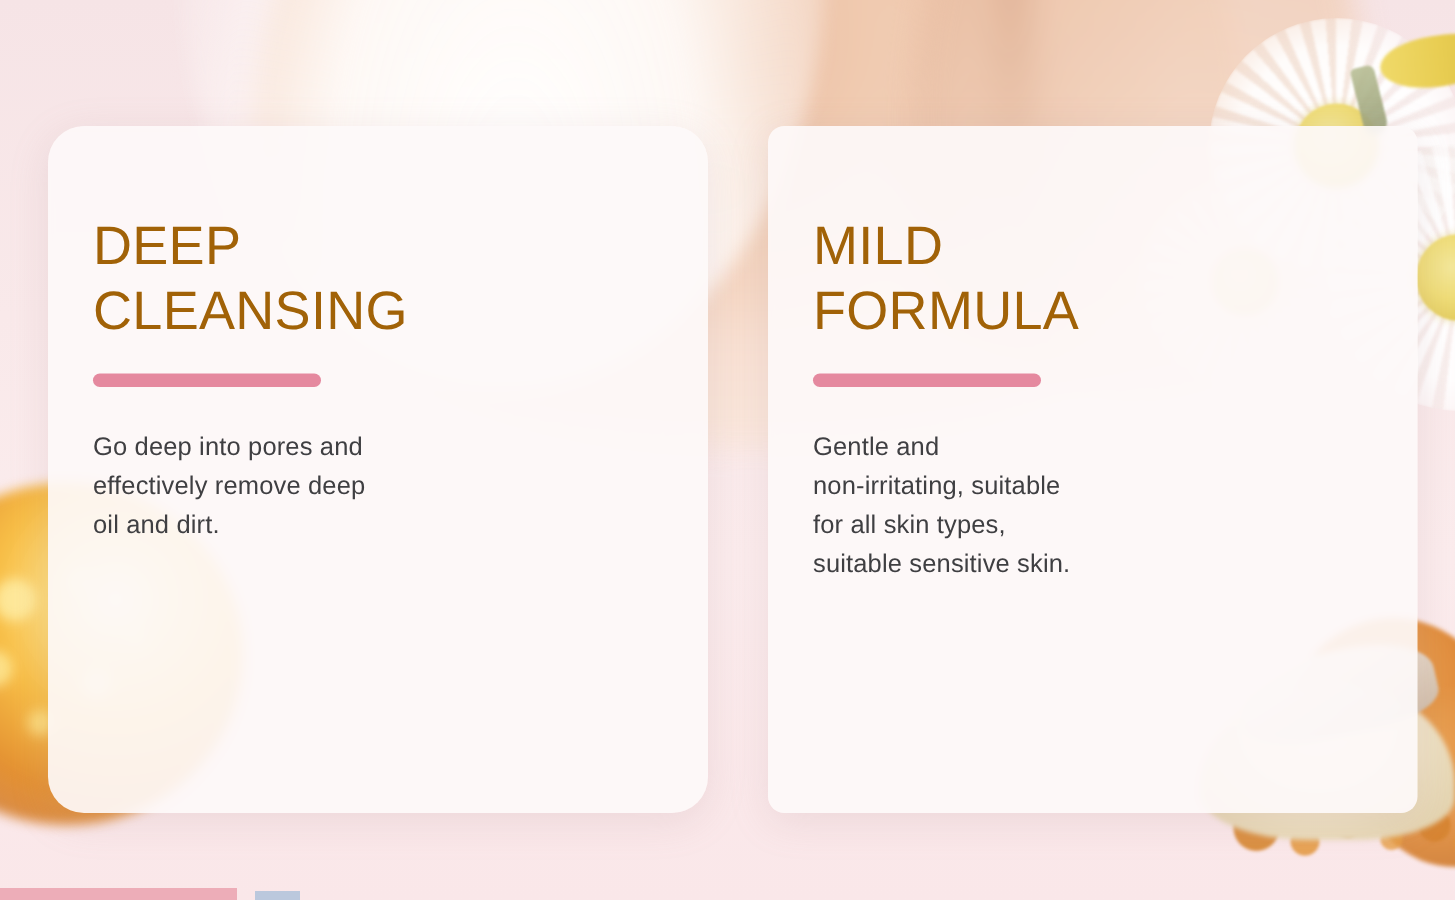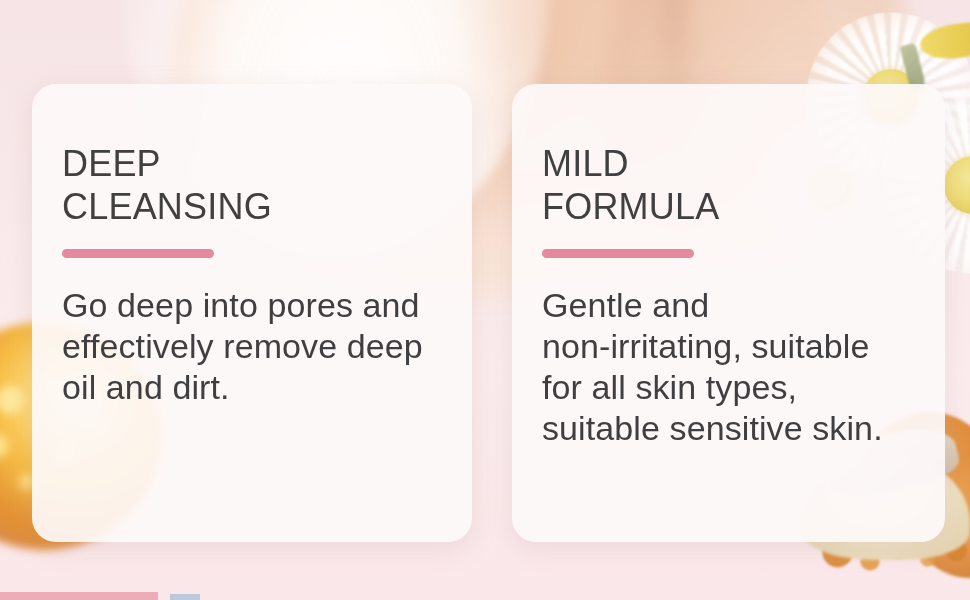--- a/index.html
+++ b/index.html
@@ -220,47 +220,47 @@
     border-radius:24px;
     background:rgba(253,249,249,.92);
     box-shadow:0 6px 26px rgba(178,140,145,.18);
     padding:58px 46px 0 30px;
     backdrop-filter:blur(2px);
     -webkit-backdrop-filter:blur(2px);
     overflow:hidden;
   }
 
   #card-deep-cleansing { left:32px;  width:440px; }
-  #card-mild-formula   { left:512px; width:433px; }
+  #card-mild-formula   { left:512px; width:433px;border-radius:11px; }
 
   .card-inner { position:relative; z-index:2; }
 
   .card-title {
     font-size:36px;
     font-weight:400;
     line-height:43px;
     letter-spacing:.2px;
-    color:#404040;
+    color:#a16207;
     text-transform:uppercase;
     white-space:pre-line;
   }
 
   .card-rule {
     margin-top:21px;
     width:152px;
     height:9px;
     border-radius:5px;
     background:#e5899f;
   }
 
   .card-text {
     margin-top:27px;
-    font-size:34px;
+    font-size:17px;
     font-weight:400;
-    line-height:41px;
+    line-height:26px;
     color:#3f3f42;
     letter-spacing:.1px;
     white-space:pre-line;
   }
 
   
   .bottom-strip {
     position:absolute;
     left:0; bottom:0;
     width:158px; height:8px;

